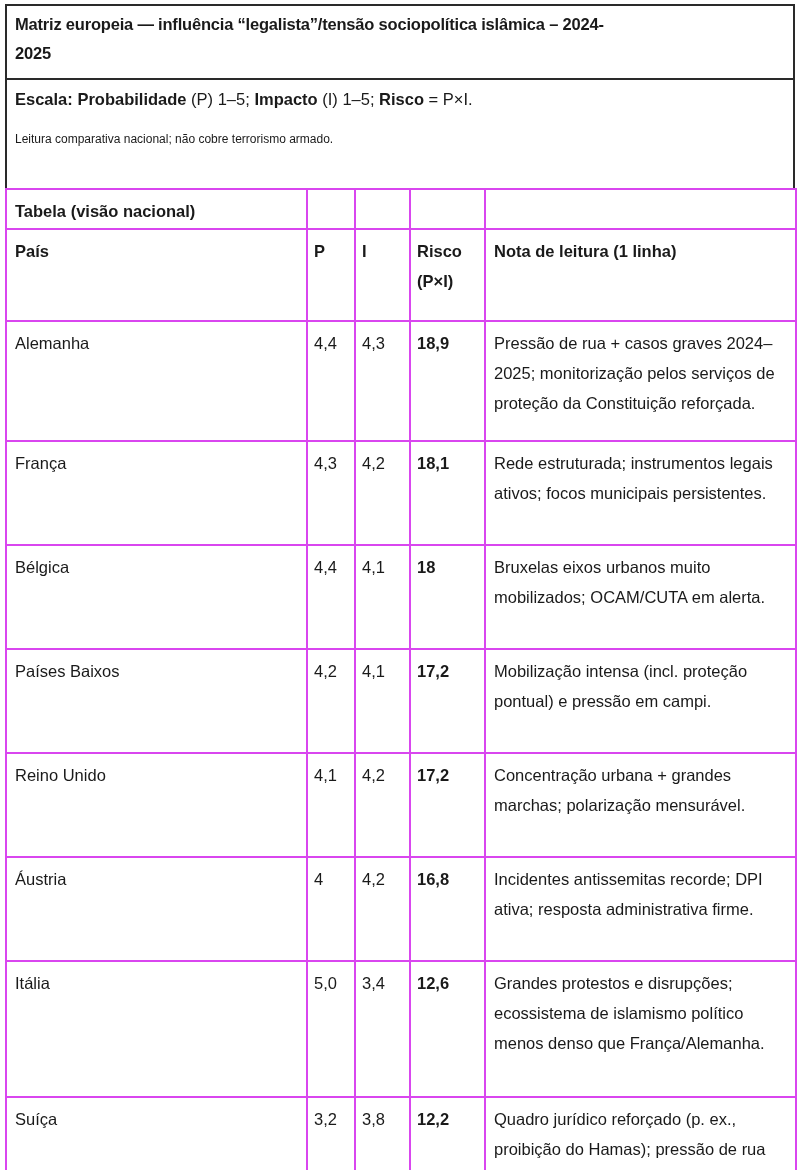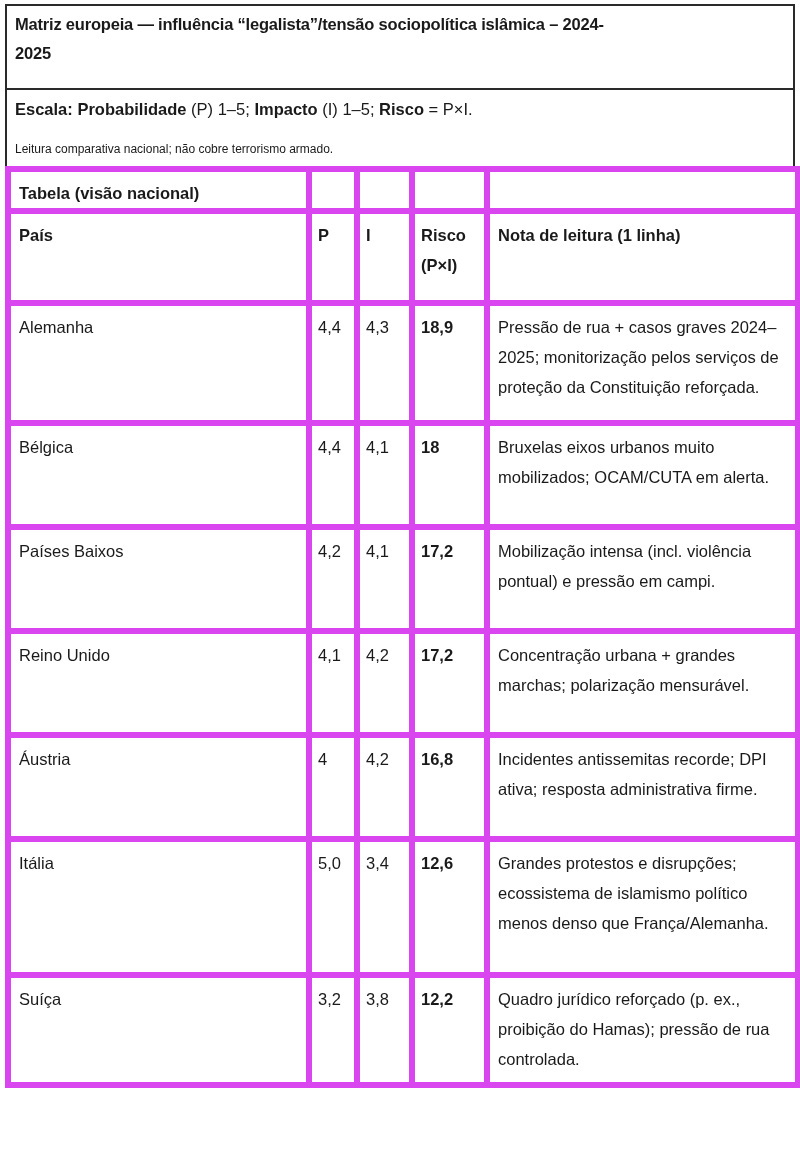--- a/index.html
+++ b/index.html
@@ -1,27 +1,27 @@
 <!DOCTYPE html>
 <html><head>
 <meta charset="utf-8">
 <style>
   html, body { margin:0; padding:0; background:#ffffff; }
   body { width:800px; height:1170px; overflow:hidden; position:relative;
          font-family:"Liberation Sans", "DejaVu Sans", sans-serif; color:#1a1a1a; }
   .frame { position:absolute; left:5px; top:4px; width:790px; }
   .box { border:2px solid #2a2a2a; border-bottom:none; box-sizing:border-box; }
-  .title-box { height:84px; padding:4px 8px 0 8px; }
+  .title-box { height:74px; padding:4px 8px 0 8px; }
   .title { font-weight:bold; font-size:16.5px; line-height:29px; letter-spacing:-0.2px; }
-  .scale-box { height:78px; padding:4px 8px 0 8px; }
+  .scale-box { height:110px; padding:4px 8px 0 8px; }
   .scale-line { font-size:16.5px; line-height:30px; }
   .scale-line b { font-weight:bold; }
   .scale-note { font-size:12px; line-height:30px; margin-top:10px; }
   table { border-collapse:collapse; width:790px; table-layout:fixed; }
-  td { border:6px solid #d946ef; vertical-align:top; padding:6px 8px 0 8px;
+  td { border:2px solid #d946ef; vertical-align:top; padding:6px 8px 0 8px;
        font-size:16.5px; line-height:30px; box-sizing:border-box; }
   td.num { padding-left:6px; padding-right:2px; }
   td.bold, .bold { font-weight:bold; }
   tr.section-row td { height:40px; }
   tr.header-row td { height:92px; }
 </style>
 </head>
 <body>
 
 <div class="frame">
@@ -65,32 +65,39 @@
         <td class="bold">Nota de leitura (1 linha)</td>
       </tr>
       <tr style="height:120px">
         <td>Alemanha</td>
         <td class="num">4,4</td>
         <td class="num">4,3</td>
         <td class="num bold">18,9</td>
         <td>Pressão de rua + casos graves 2024–2025; monitorização pelos serviços de proteção da Constituição reforçada.</td>
       </tr>
       <tr style="height:104px">
+        <td>França</td>
+        <td class="num">4,3</td>
+        <td class="num">4,2</td>
+        <td class="num bold">18,1</td>
+        <td>Rede estruturada; instrumentos legais ativos; focos municipais persistentes.</td>
+      </tr>
+      <tr style="height:104px">
         <td>Bélgica</td>
         <td class="num">4,4</td>
         <td class="num">4,1</td>
         <td class="num bold">18</td>
         <td>Bruxelas eixos urbanos muito mobilizados; OCAM/CUTA em alerta.</td>
       </tr>
       <tr style="height:104px">
         <td>Países Baixos</td>
         <td class="num">4,2</td>
         <td class="num">4,1</td>
         <td class="num bold">17,2</td>
-        <td>Mobilização intensa (incl. violência pontual) e pressão em campi.</td>
+        <td>Mobilização intensa (incl. proteção pontual) e pressão em campi.</td>
       </tr>
       <tr style="height:104px">
         <td>Reino Unido</td>
         <td class="num">4,1</td>
         <td class="num">4,2</td>
         <td class="num bold">17,2</td>
         <td>Concentração urbana + grandes marchas; polarização mensurável.</td>
       </tr>
       <tr style="height:104px">
         <td>Áustria</td>

